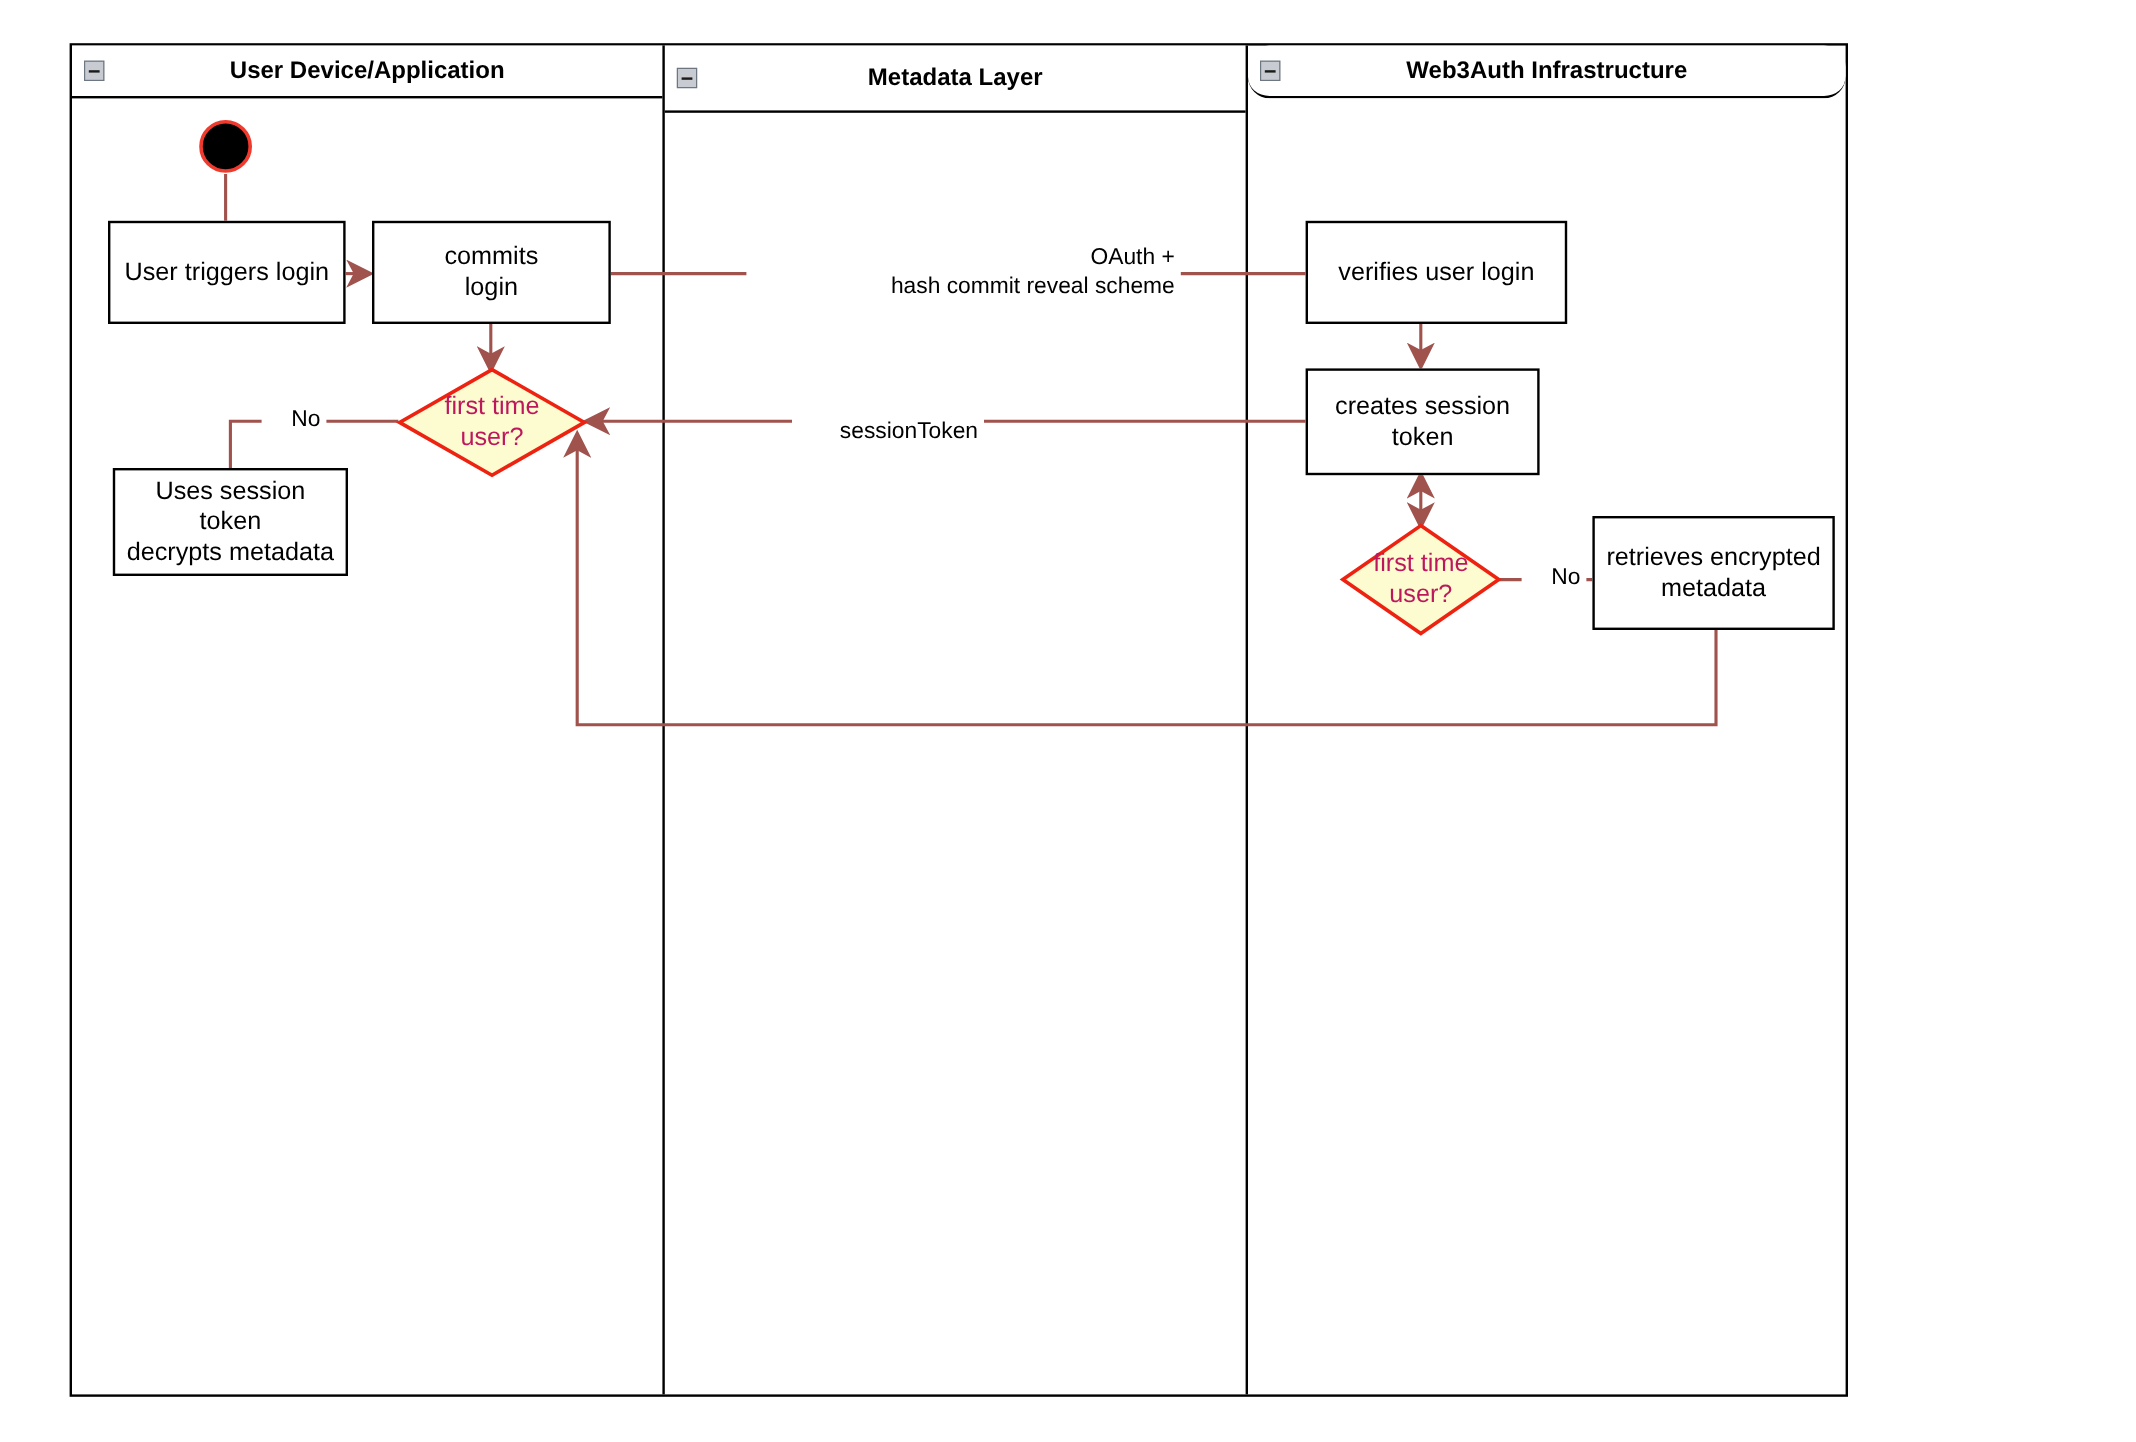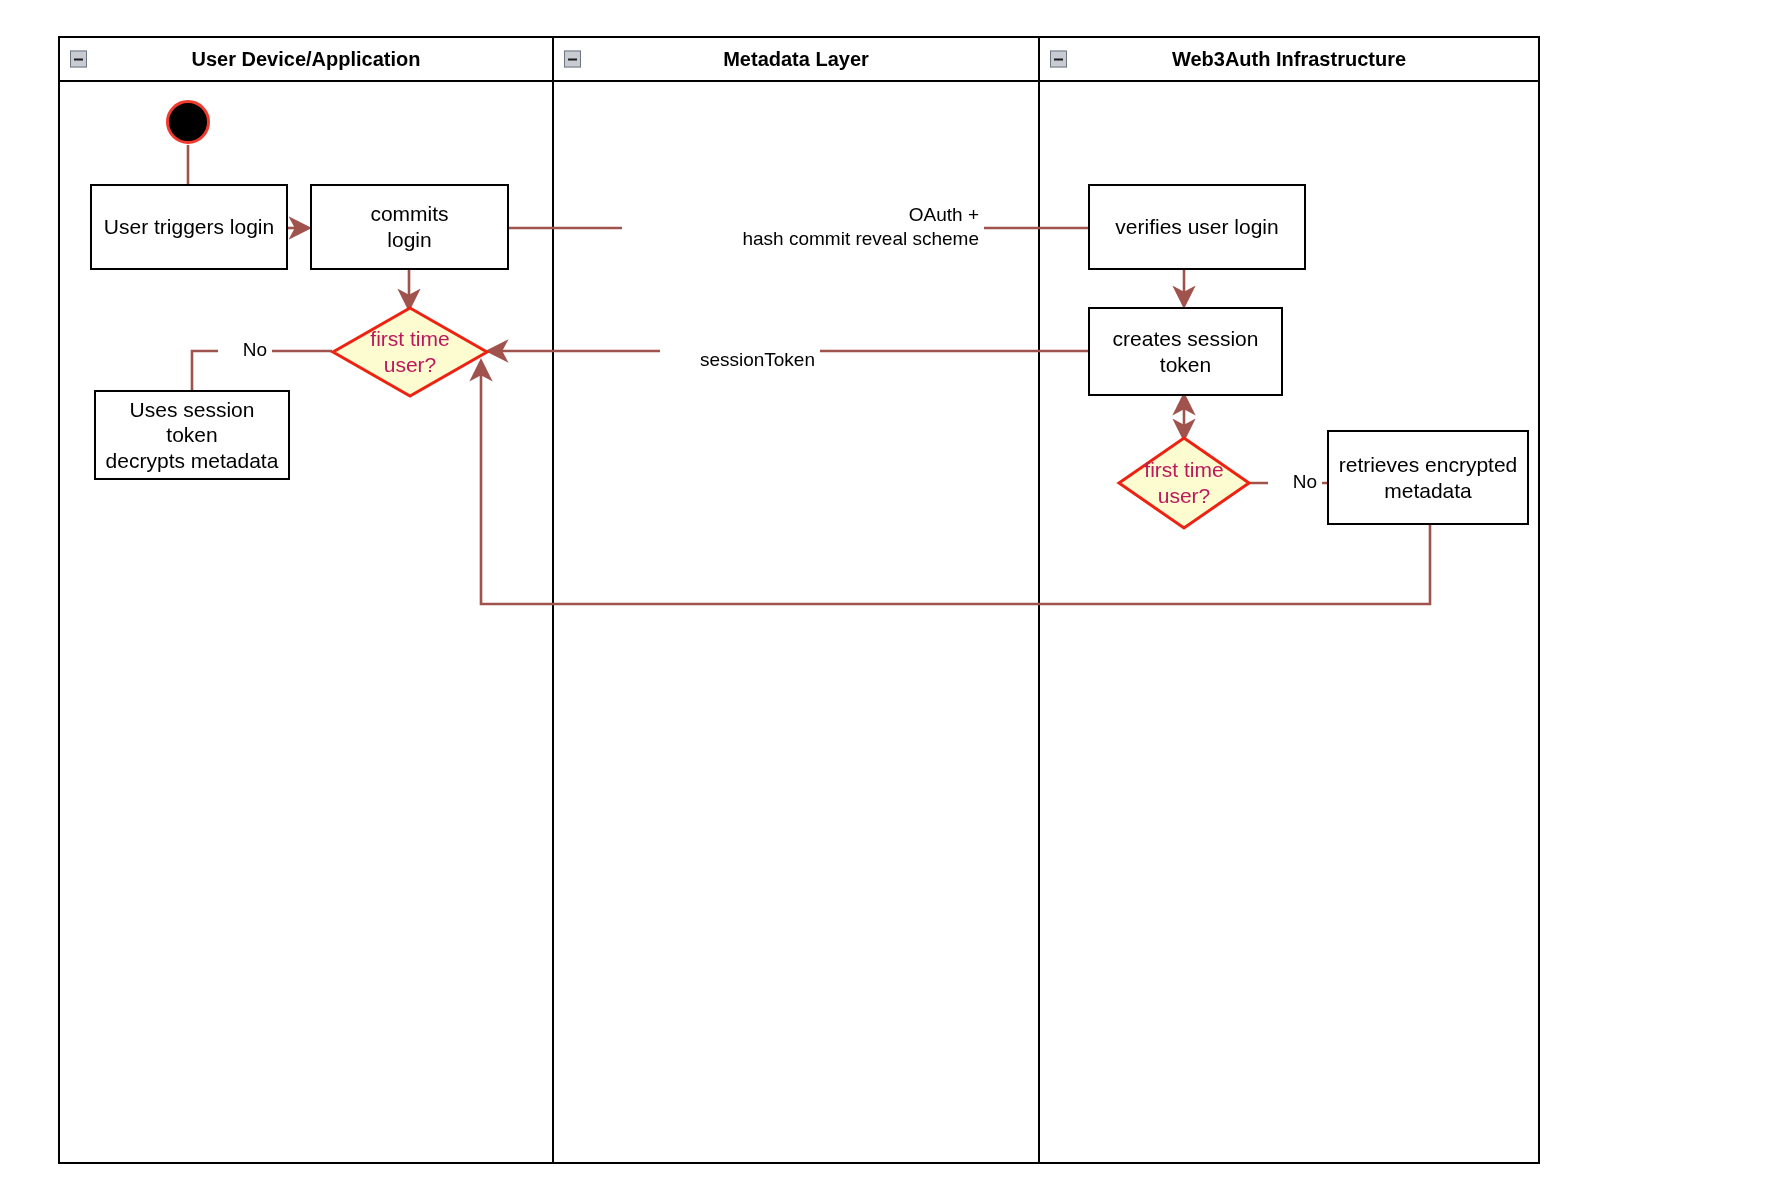--- a/index.html
+++ b/index.html
@@ -47,27 +47,27 @@
 <div id="canvas">
 
   <div class="pool" style="left:58px;top:36px;width:1482px;height:1128px;"></div>
 
   <div class="lane-header" style="left:60px;top:38px;width:492px;height:44px;">
     <span class="collapse-icon">
         <i></i>
       </span>
     <span class="title">User Device/Application</span>
   </div>
-  <div class="lane-header" style="left:554px;top:38px;width:484px;height:44px;">
+  <div class="lane-header" style="left:554px;top:38px;width:484px;height:56px;">
     <span class="collapse-icon">
         <i></i>
       </span>
     <span class="title">Metadata Layer</span>
   </div>
-  <div class="lane-header" style="left:1040px;top:38px;width:498px;height:44px;">
+  <div class="lane-header" style="left:1040px;top:38px;width:498px;height:44px;border-radius:18px;">
     <span class="collapse-icon">
         <i></i>
       </span>
     <span class="title">Web3Auth Infrastructure</span>
   </div>
 
   <div class="lane-divider" style="left:552px;top:38px;height:1124px;"></div>
   <div class="lane-divider" style="left:1038px;top:38px;height:1124px;"></div>
 
   <svg id="edges" viewBox="0 0 1780 1202">

